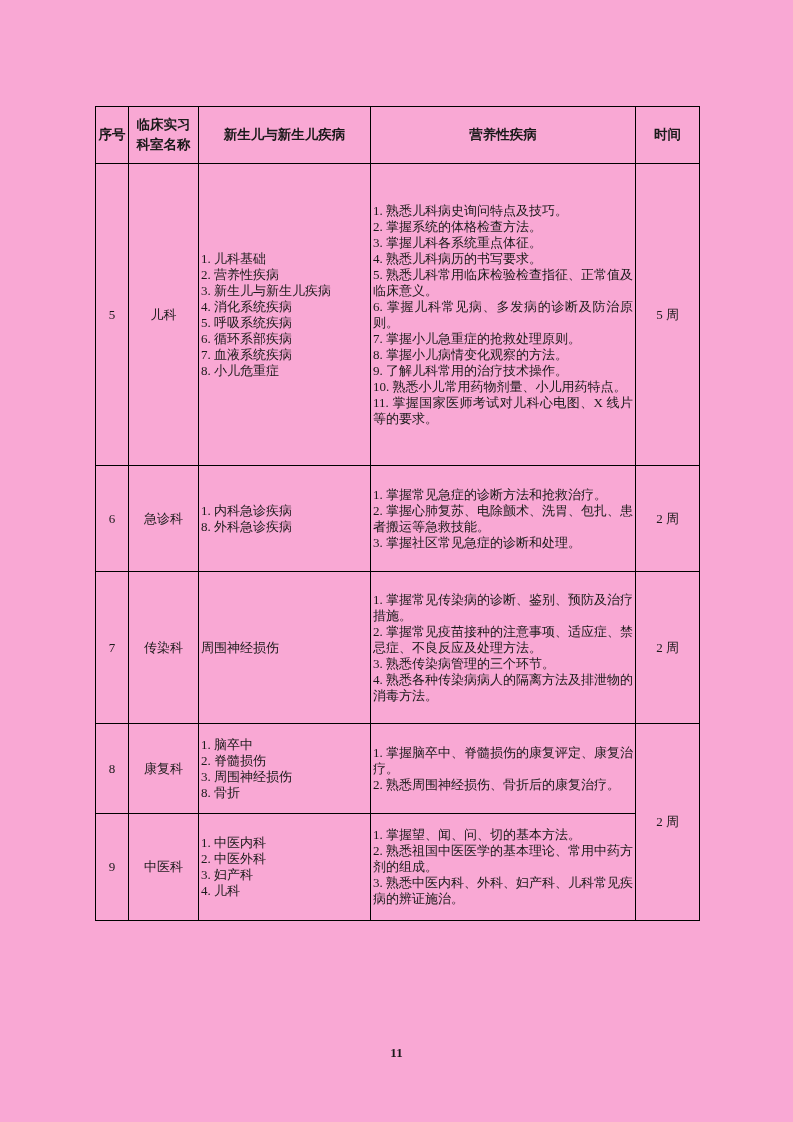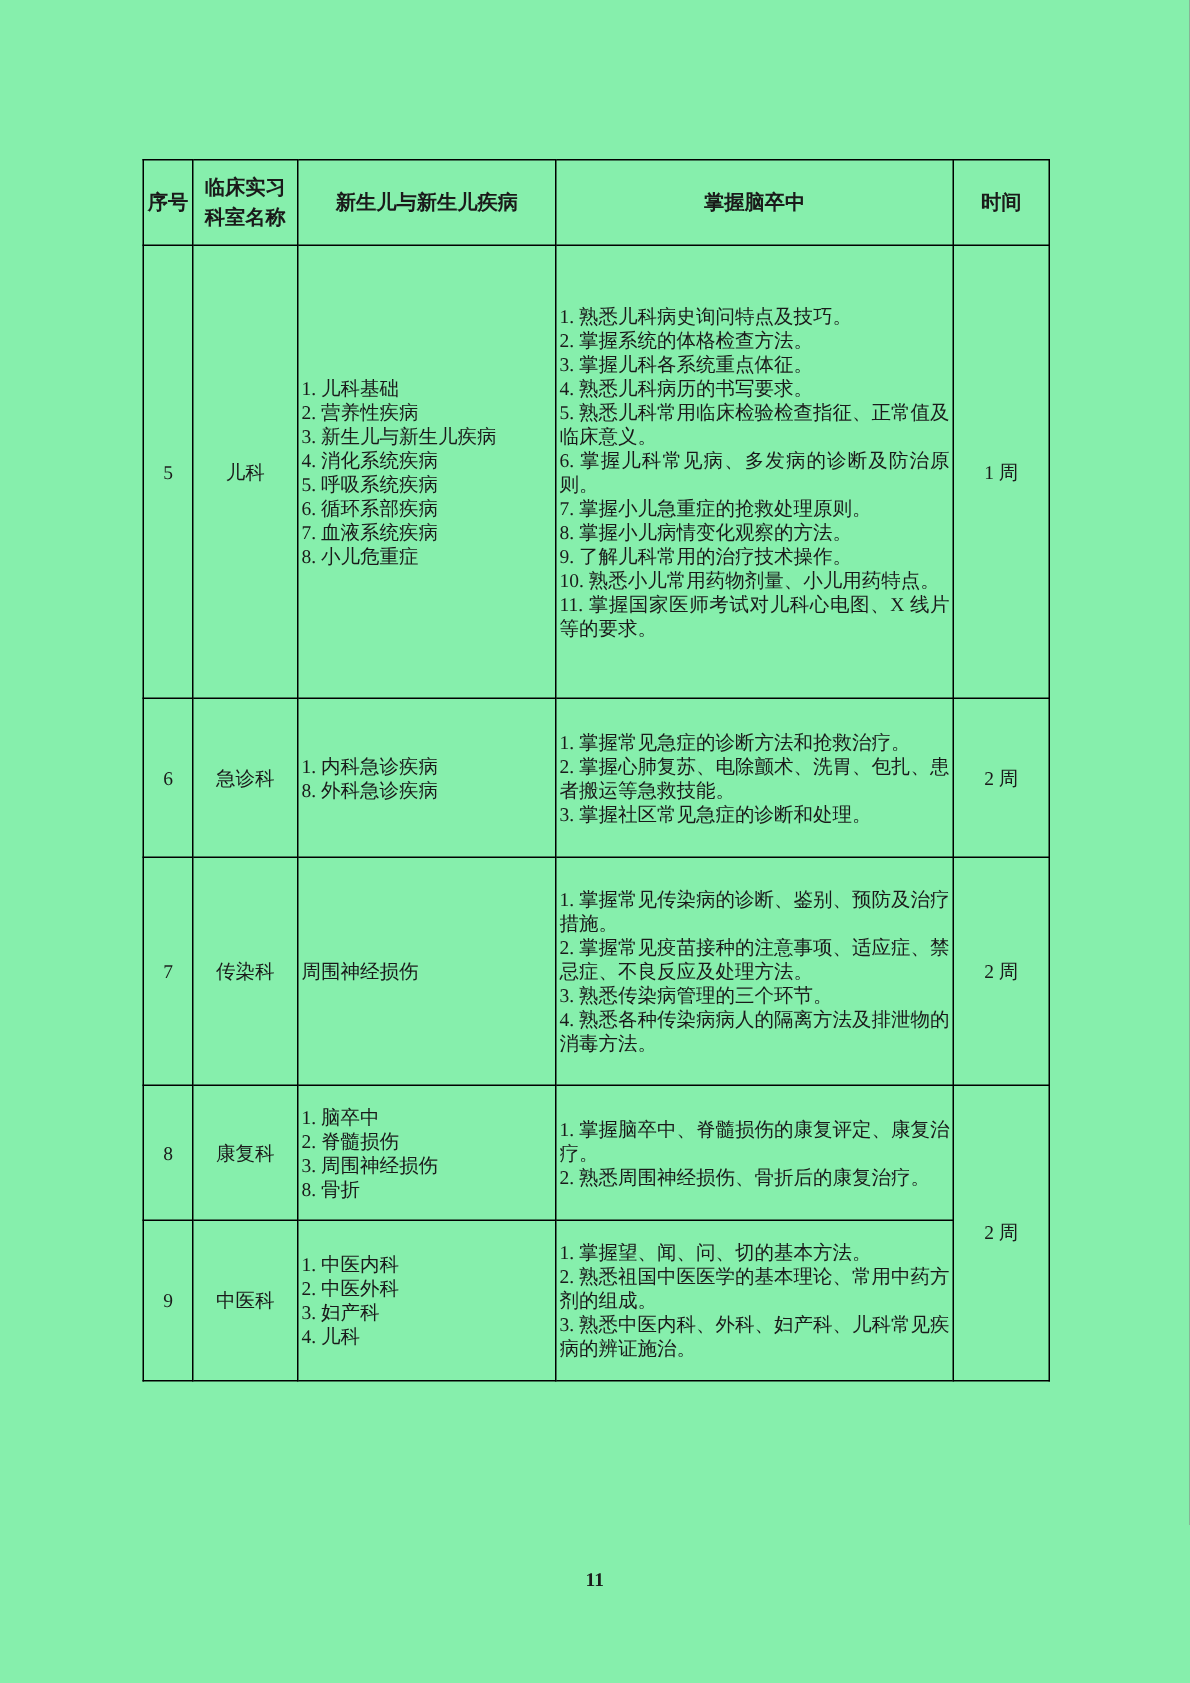--- a/index.html
+++ b/index.html
@@ -1,21 +1,21 @@
 <!DOCTYPE html>
 <html><head>
 <meta charset="utf-8">
 <style>
   html, body { margin: 0; padding: 0; background: #888; }
   .page {
     position: relative;
     width: 793px;
     height: 1122px;
     margin: 0 auto;
-    background: #86efac;
+    background: #f9a8d4;
     font-family: "Liberation Serif", "DejaVu Serif", serif;
     color: #1a1a1a;
     overflow: hidden;
   }
   table.internship {
     position: absolute;
     left: 95px;
     top: 106px;
     width: 604px;
     border-collapse: collapse;
@@ -82,21 +82,21 @@
       <col style="width:265px">
       <col style="width:64px">
     </colgroup>
 
     <tbody>
         <tr class="r-hdr">
       <th>序号</th>
       <th>临床实习
 科室名称</th>
       <th>新生儿与新生儿疾病</th>
-      <th>掌握脑卒中</th>
+      <th>营养性疾病</th>
       <th>时间</th>
     </tr>
 
     <tr class="r-5">
       <td class="c-no">5</td>
       <td class="c-dept">儿科</td>
       <td class="c-list">1. 儿科基础
 2. 营养性疾病
 3. 新生儿与新生儿疾病
 4. 消化系统疾病
@@ -108,21 +108,21 @@
 2. 掌握系统的体格检查方法。
 3. 掌握儿科各系统重点体征。
 4. 熟悉儿科病历的书写要求。
 5. 熟悉儿科常用临床检验检查指征、正常值及临床意义。
 6. 掌握儿科常见病、多发病的诊断及防治原则。
 7. 掌握小儿急重症的抢救处理原则。
 8. 掌握小儿病情变化观察的方法。
 9. 了解儿科常用的治疗技术操作。
 10. 熟悉小儿常用药物剂量、小儿用药特点。
 11. 掌握国家医师考试对儿科心电图、X 线片等的要求。</td>
-      <td class="c-time">1 周</td>
+      <td class="c-time">5 周</td>
     </tr>
 
     <tr class="r-6">
       <td class="c-no">6</td>
       <td class="c-dept">急诊科</td>
       <td class="c-list">1. 内科急诊疾病
 8. 外科急诊疾病</td>
       <td class="c-req">1. 掌握常见急症的诊断方法和抢救治疗。
 2. 掌握心肺复苏、电除颤术、洗胃、包扎、患者搬运等急救技能。
 3. 掌握社区常见急症的诊断和处理。</td>

